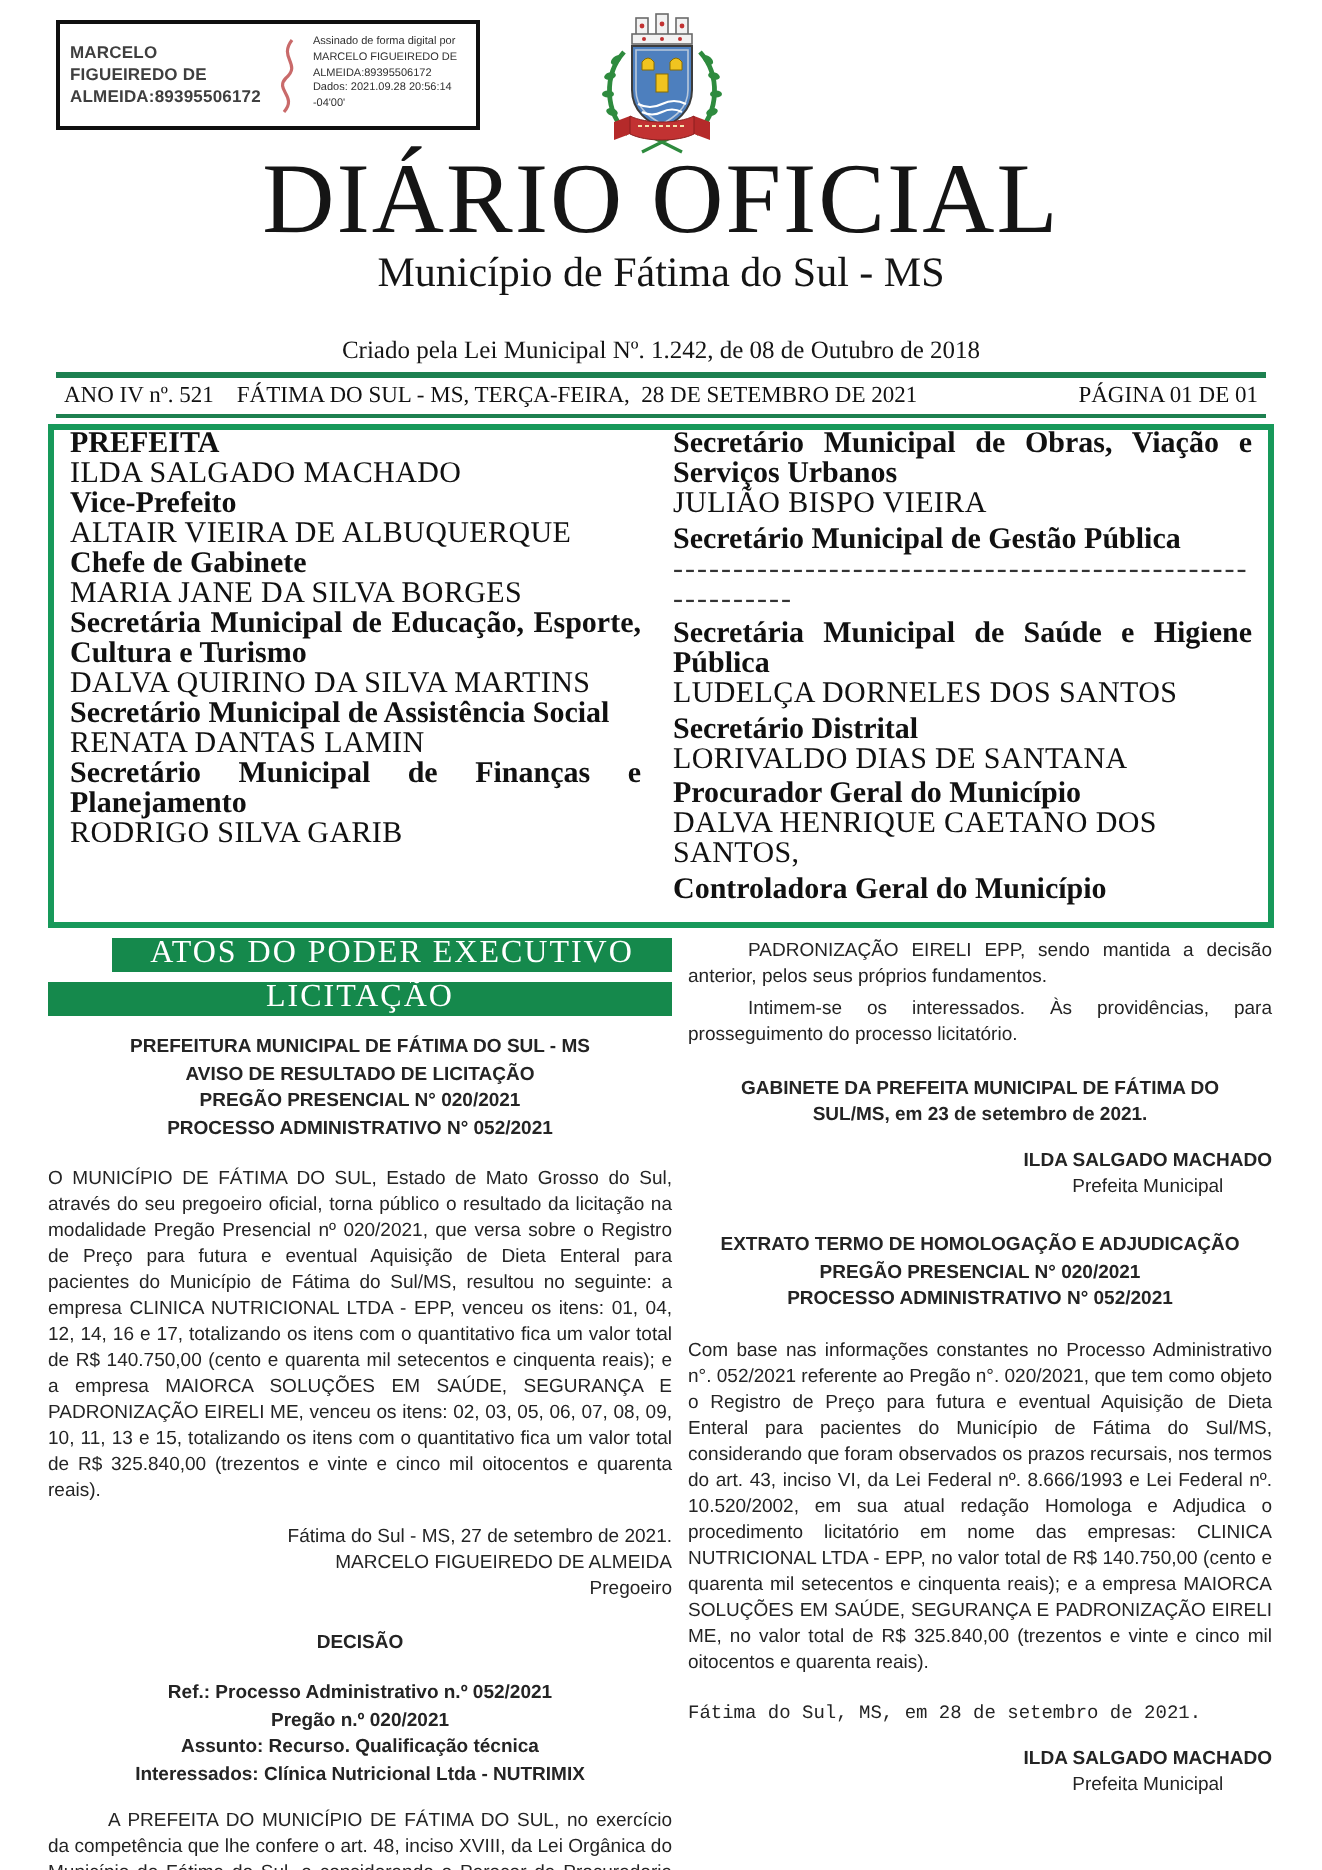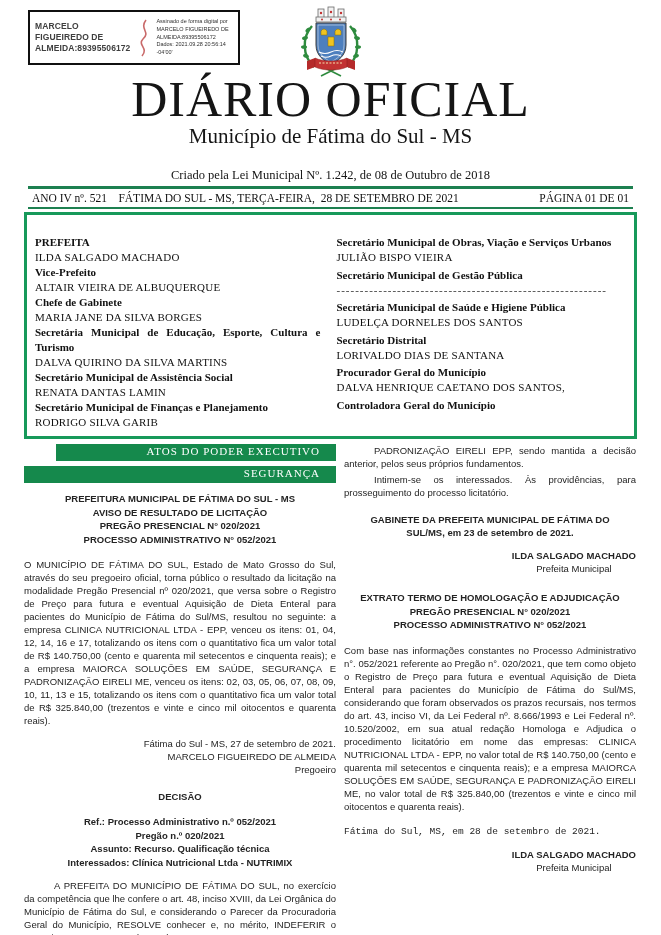--- a/index.html
+++ b/index.html
@@ -37,40 +37,40 @@
     border-top:3px solid var(--rule-green);border-bottom:2px solid var(--rule-green);
     font-family:"Liberation Serif","DejaVu Serif",serif;font-size:11.5px;color:#111;
     display:flex;justify-content:space-between;align-items:center;padding:3px 4px;
   }
   .pre{white-space:pre-wrap;}
 
   
   .main{position:absolute;top:212px;left:24px;right:24px;}
   .officials{
     border:3px solid var(--box-border-green);display:flex;background:#fff;
-    padding:20px 8px 6px 8px;font-family:"Liberation Serif","DejaVu Serif",serif;
-    font-size:11px;line-height:15px;color:#111;
+    padding:0 8px 6px 8px;font-family:"Liberation Serif","DejaVu Serif",serif;
+    font-size:15px;line-height:15px;color:#111;
   }
   .off-col{width:50%;box-sizing:border-box;}
   .off-col.left{padding-right:10px;}
   .off-col.right{padding-left:6px;}
   .off-label{font-weight:bold;text-align:justify;}
   .off-name{letter-spacing:.2px;}
   .off-col.right .off-entry{margin-bottom:2.5px;}
   .off-dashes{letter-spacing:1px;color:#333;}
 
   
   .columns{display:flex;gap:8px;margin-top:5px;}
   .col{box-sizing:border-box;font-size:9.5px;line-height:13px;text-align:justify;color:#242424;}
   .col.leftcol{width:312px;}
   .col.rightcol{width:292px;}
 
   .banner{
-    background:var(--banner-green);color:#fff;text-align:right;
-    font-family:"Liberation Serif","DejaVu Serif",serif;font-size:11px;
+    background:var(--banner-green);color:#fff;text-align:center;
+    font-family:"Liberation Serif","DejaVu Serif",serif;font-size:16px;
     letter-spacing:1px;padding:1px 16px 3px;
   }
   .banner.first{margin-left:32px;margin-bottom:5px;}
   .banner-wrap{margin-bottom:9px;}
 
   .notice-heading{font-weight:bold;text-align:center;font-size:9.5px;line-height:13.5px;margin:8px 0 12px;}
   .notice-heading div{margin:0;}
   p.body{margin:0 0 3px;}
   .indent{text-indent:30px;}
   .sig-right{text-align:right;margin:10px 0 6px;}
@@ -217,21 +217,21 @@
           <div class="off-label">Controladora Geral do Município</div>
         </div>
       </div>
     </div>
 
     <div class="columns">
 
       <div class="col leftcol">
         <div class="banner-wrap">
           <div class="banner first">ATOS DO PODER EXECUTIVO</div>
-          <div class="banner">SEGURANÇA</div>
+          <div class="banner">LICITAÇÃO</div>
         </div>
 
         <div class="notice-heading">
           <div>PREFEITURA MUNICIPAL DE FÁTIMA DO SUL - MS</div>
           <div>AVISO DE RESULTADO DE LICITAÇÃO</div>
           <div>PREGÃO PRESENCIAL N° 020/2021</div>
           <div>PROCESSO ADMINISTRATIVO N° 052/2021</div>
         </div>
 
         <p class="body">O MUNICÍPIO DE FÁTIMA DO SUL, Estado de Mato Grosso do Sul, através do seu pregoeiro oficial, torna público o resultado da licitação na modalidade Pregão Presencial nº 020/2021, que versa sobre o Registro de Preço para futura e eventual Aquisição de Dieta Enteral para pacientes do Município de Fátima do Sul/MS, resultou no seguinte: a empresa CLINICA NUTRICIONAL LTDA - EPP, venceu os itens: 01, 04, 12, 14, 16 e 17, totalizando os itens com o quantitativo fica um valor total de R$ 140.750,00 (cento e quarenta mil setecentos e cinquenta reais); e a empresa MAIORCA SOLUÇÕES EM SAÚDE, SEGURANÇA E PADRONIZAÇÃO EIRELI ME, venceu os itens: 02, 03, 05, 06, 07, 08, 09, 10, 11, 13 e 15, totalizando os itens com o quantitativo fica um valor total de R$ 325.840,00 (trezentos e vinte e cinco mil oitocentos e quarenta reais).</p>

